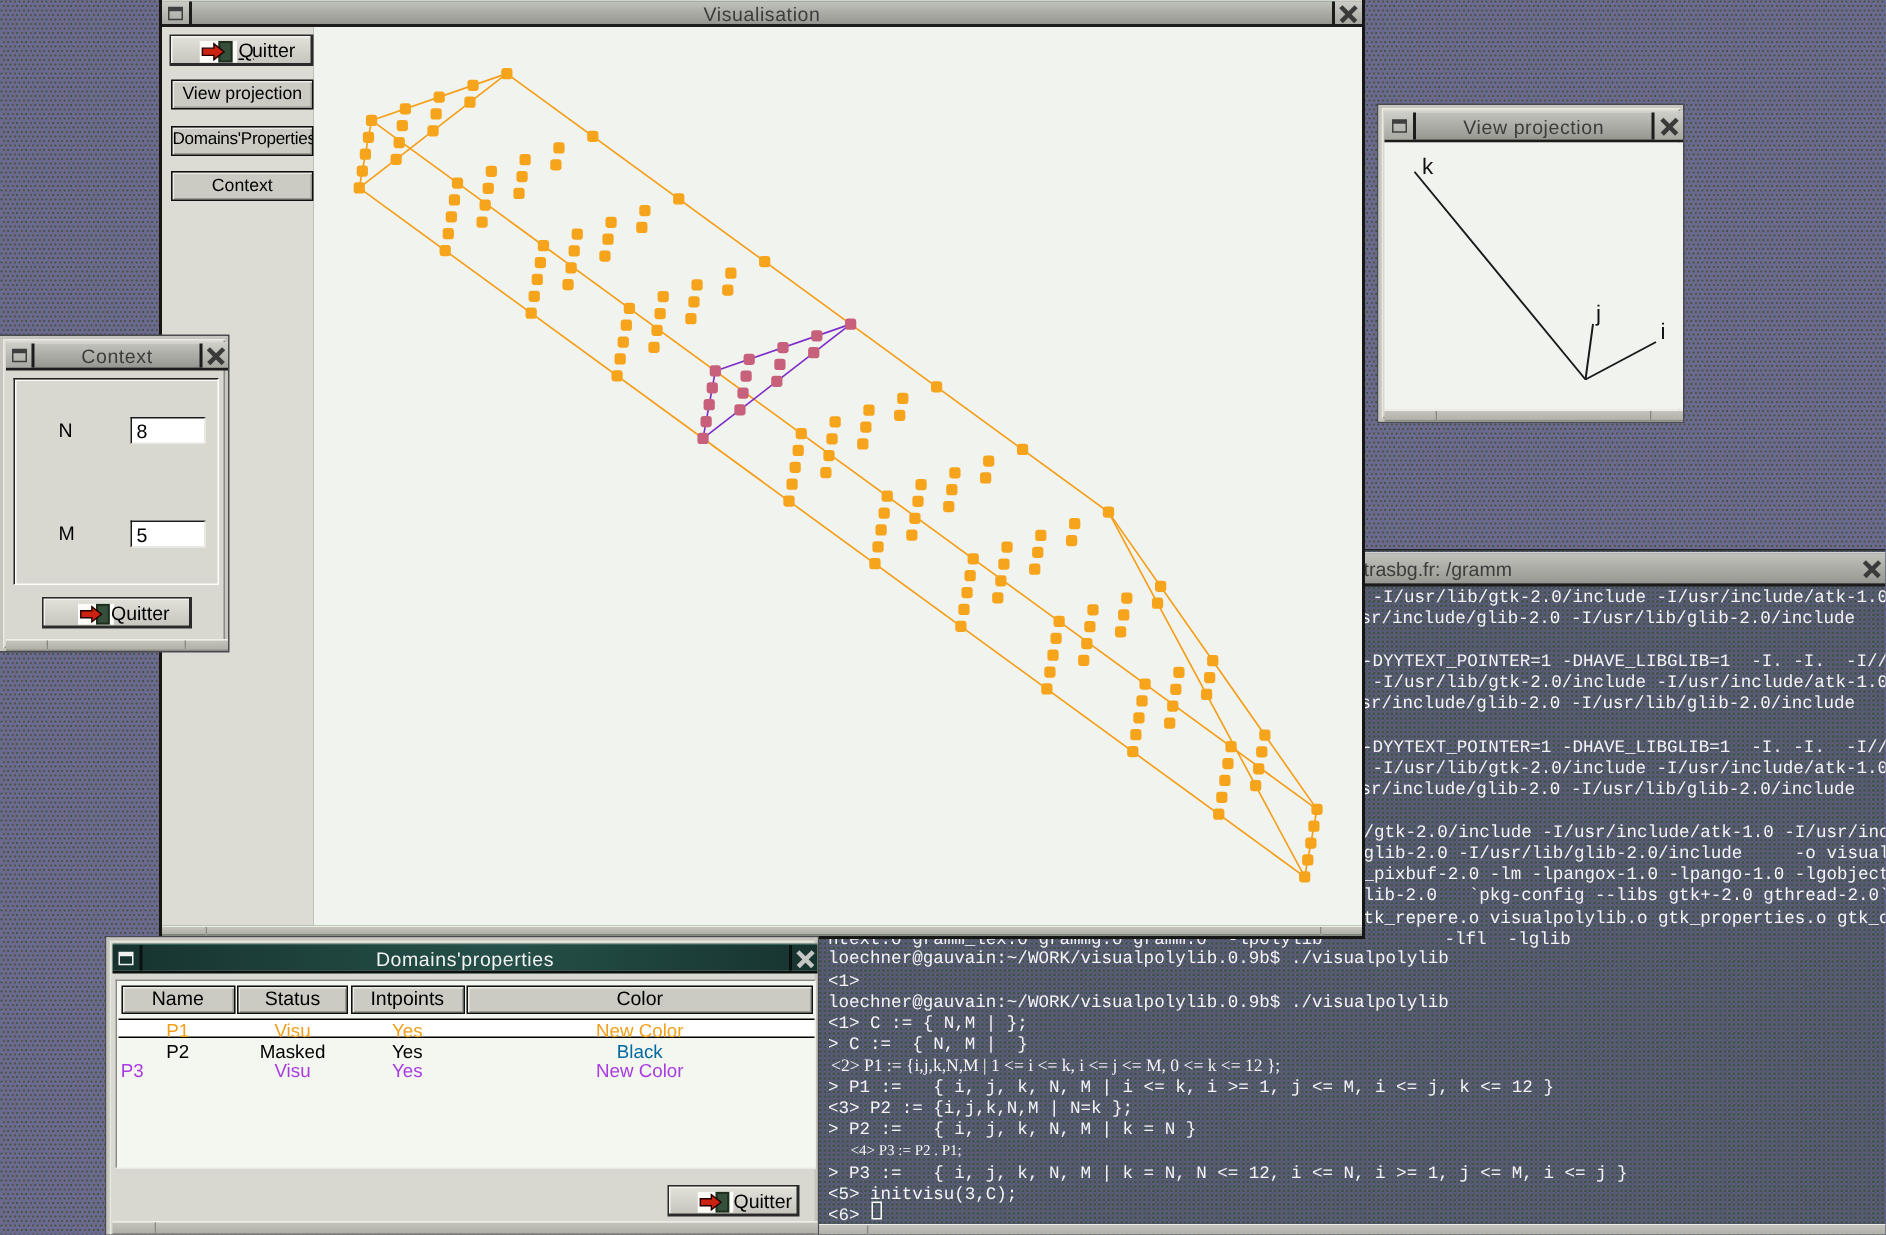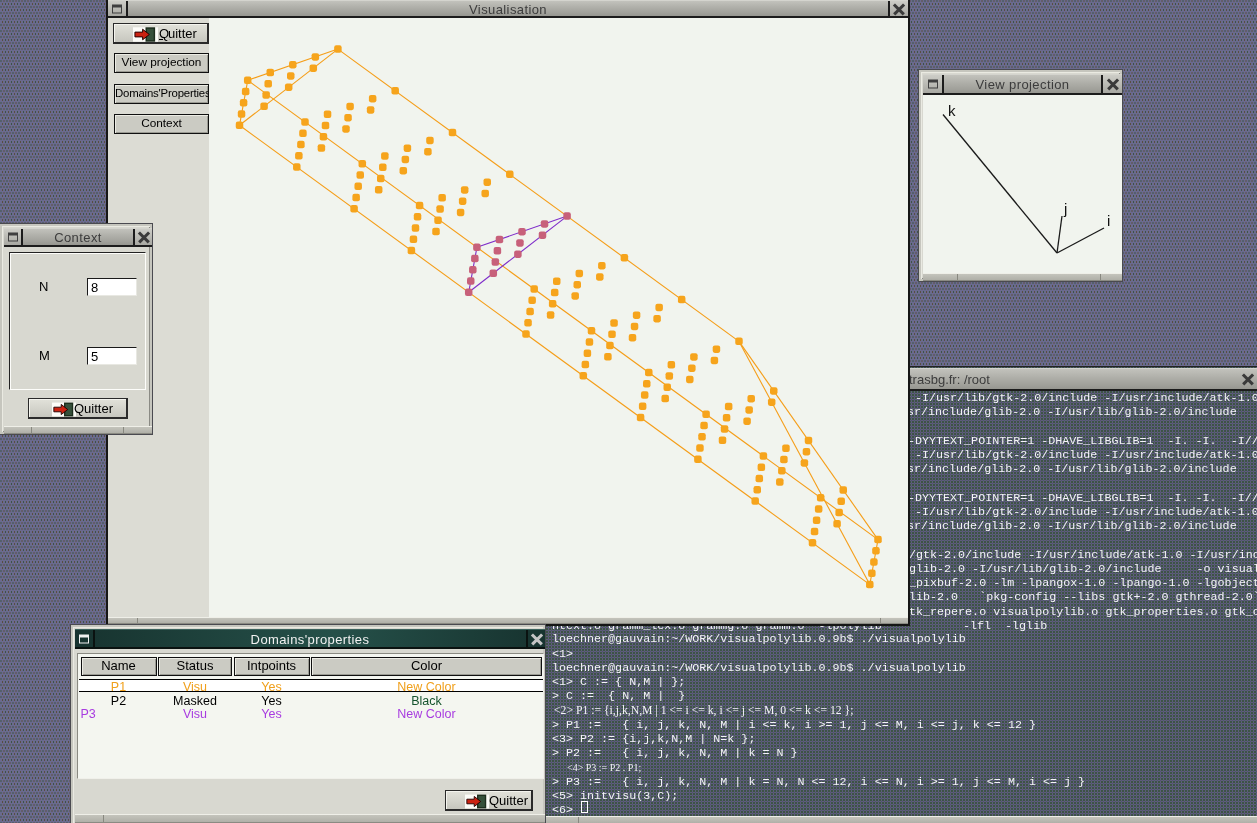--- a/index.html
+++ b/index.html
@@ -18,21 +18,21 @@
 .xicon:before{transform:rotate(45deg)}
 .xicon:after{transform:rotate(-45deg)}
 .sbar{position:absolute;background:linear-gradient(#c4c4bc,#b0b0a8);border-top:1px solid #efefe8;border-bottom:1px solid #8a8a82}
 .sbar i{position:absolute;top:0;width:1px;height:100%;background:#e8e8e0;border-left:1px solid #88887f;display:block}
 .btn{position:absolute;background:#cbcbc3;border:1.5px solid #101010;box-shadow:inset 1px 1px 0 #ecece4, inset -1px -1px 0 #9a9a92;font-size:11.8px;color:#000;text-align:center;white-space:nowrap;overflow:hidden}
 .gbtn{position:absolute;background:linear-gradient(#e2e2da,#c6c6be);border:1px solid #2a2a2a;border-right-width:2px;border-bottom-width:2px;box-shadow:inset 1px 1px 0 #f4f4ee;font-size:13px;color:#000}
 </style></head>
 <body>
 <div class="win" id="term" style="left:543px;top:366px;width:714px;height:457px;background-color:#5d5d7c;background-image:radial-gradient(circle at 1px 1px,#3d5345 0.75px,rgba(0,0,0,0) 1.1px),radial-gradient(circle at 2.5px 2.5px,#54546e 0.7px,rgba(0,0,0,0) 1.0px);background-size:3px 3px;border-top:1px solid #222">
     <div class="tbar" style="left:0;top:1px;width:714px;height:23px">
-      <div style="position:absolute;left:366px;top:3px;font-size:13px;color:#3c3c3c">trasbg.fr: /root</div>
+      <div style="position:absolute;left:366px;top:3px;font-size:13px;color:#3c3c3c">trasbg.fr: /gramm</div>
       <div style="position:absolute;right:0;top:0;width:19px;height:100%">
         <div class="xicon"></div>
       </div>
     </div>
     <div style="position:absolute;left:372px;top:23.8px;font-family:'Liberation Mono',monospace;font-size:11.7px;line-height:14px;color:#f4f4f8;white-space:pre">-I/usr/lib/gtk-2.0/include -I/usr/include/atk-1.0</div>
     <div style="position:absolute;left:364px;top:38.0px;font-family:'Liberation Mono',monospace;font-size:11.7px;line-height:14px;color:#f4f4f8;white-space:pre">sr/include/glib-2.0 -I/usr/lib/glib-2.0/include</div>
     <div style="position:absolute;left:365px;top:66.5px;font-family:'Liberation Mono',monospace;font-size:11.7px;line-height:14px;color:#f4f4f8;white-space:pre">-DYYTEXT_POINTER=1 -DHAVE_LIBGLIB=1  -I. -I.  -I//</div>
     <div style="position:absolute;left:372px;top:80.7px;font-family:'Liberation Mono',monospace;font-size:11.7px;line-height:14px;color:#f4f4f8;white-space:pre">-I/usr/lib/gtk-2.0/include -I/usr/include/atk-1.0</div>
     <div style="position:absolute;left:364px;top:95.0px;font-family:'Liberation Mono',monospace;font-size:11.7px;line-height:14px;color:#f4f4f8;white-space:pre">sr/include/glib-2.0 -I/usr/lib/glib-2.0/include</div>
     <div style="position:absolute;left:365px;top:123.5px;font-family:'Liberation Mono',monospace;font-size:11.7px;line-height:14px;color:#f4f4f8;white-space:pre">-DYYTEXT_POINTER=1 -DHAVE_LIBGLIB=1  -I. -I.  -I//</div>
@@ -340,21 +340,21 @@
       <div class="btn" style="left:155.5px;top:2.5px;width:76px;height:19px;line-height:16px;font-size:13px">Intpoints</div>
       <div class="btn" style="left:233.0px;top:2.5px;width:231px;height:19px;line-height:16px;font-size:13px">Color</div>
       <div style="position:absolute;left:0.5px;top:24.5px;width:464px;height:13px;background:#fff;border-top:1.2px solid #000;border-bottom:1.2px solid #000"></div>
       <div style="position:absolute;left:2.5px;top:25.5px;width:76px;text-align:center;font-size:12.5px;color:#f0a01c">P1</div>
       <div style="position:absolute;left:80.0px;top:25.5px;width:74px;text-align:center;font-size:12.5px;color:#f0a01c">Visu</div>
       <div style="position:absolute;left:155.5px;top:25.5px;width:76px;text-align:center;font-size:12.5px;color:#f0a01c">Yes</div>
       <div style="position:absolute;left:233.0px;top:25.5px;width:231px;text-align:center;font-size:12.5px;color:#f0a01c">New Color</div>
       <div style="position:absolute;left:2.5px;top:39.5px;width:76px;text-align:center;font-size:12.5px;color:#000000">P2</div>
       <div style="position:absolute;left:80.0px;top:39.5px;width:74px;text-align:center;font-size:12.5px;color:#000000">Masked</div>
       <div style="position:absolute;left:155.5px;top:39.5px;width:76px;text-align:center;font-size:12.5px;color:#000000">Yes</div>
-      <div style="position:absolute;left:233.0px;top:39.5px;width:231px;text-align:center;font-size:12.5px;color:#14532d">Black</div>
+      <div style="position:absolute;left:233.0px;top:39.5px;width:231px;text-align:center;font-size:12.5px;color:#0369a1">Black</div>
       <div style="position:absolute;left:2.5px;top:53.0px;width:76px;font-size:12.5px;color:#a83ce0">P3</div>
       <div style="position:absolute;left:80.0px;top:53.0px;width:74px;text-align:center;font-size:12.5px;color:#a83ce0">Visu</div>
       <div style="position:absolute;left:155.5px;top:53.0px;width:76px;text-align:center;font-size:12.5px;color:#a83ce0">Yes</div>
       <div style="position:absolute;left:233.0px;top:53.0px;width:231px;text-align:center;font-size:12.5px;color:#a83ce0">New Color</div>
     </div>
     <div class="gbtn" style="left:372px;top:163px;width:88px;height:21px">
       <svg style="position:absolute;left:19px;top:2.5px" width="24" height="15" viewBox="0 0 26 15">
         <rect x="0" y="0" width="26" height="15" fill="#fcfcf8"></rect>
         <rect x="13" y="0" width="10" height="15" fill="#1d2e1d"></rect>
         <rect x="14.5" y="1.5" width="7" height="12" fill="#35503a"></rect>

